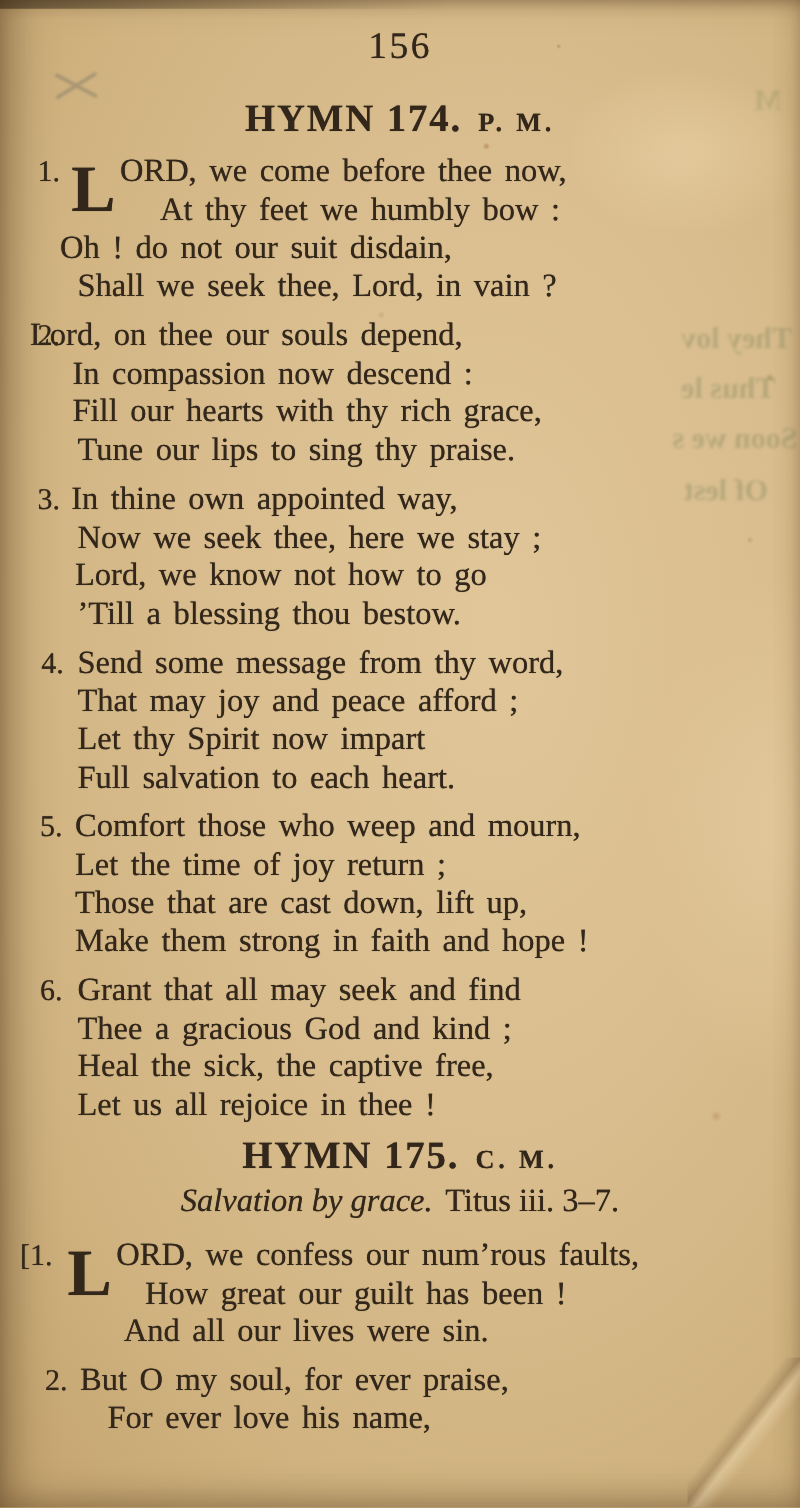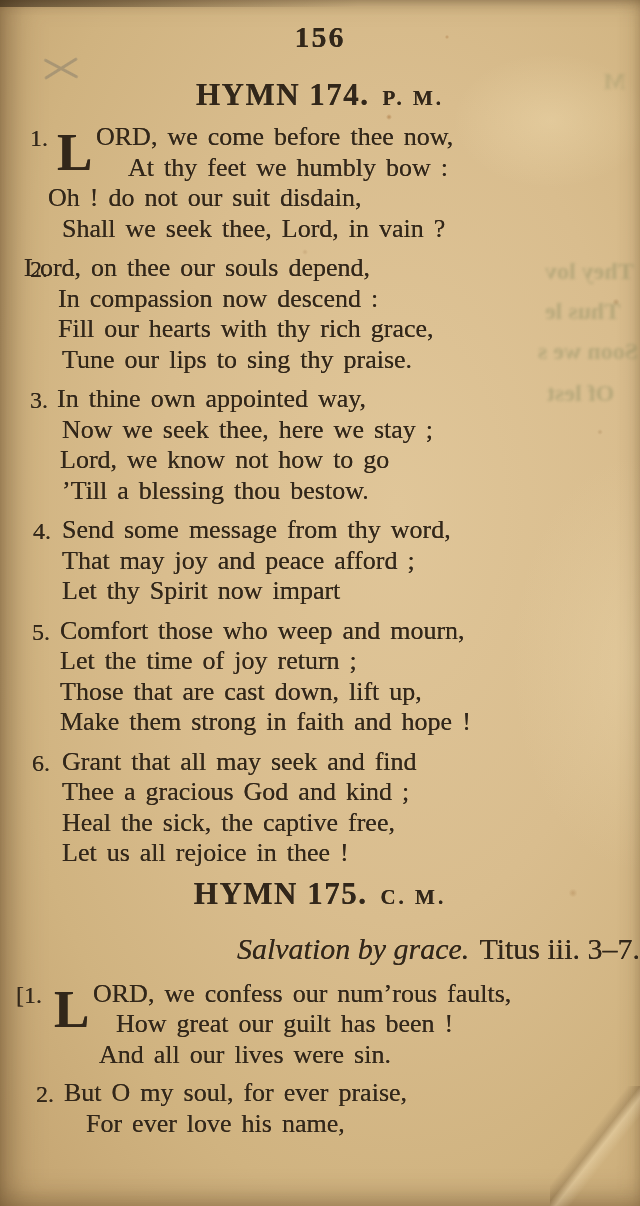--- a/index.html
+++ b/index.html
@@ -21,27 +21,27 @@
       radial-gradient(ellipse at 62% 42%, #e0c699 0%, #d9bd8e 42%, #d0b380 72%, #c3a370 100%);
     box-shadow:
       inset 22px 0 34px -14px rgba(90,63,33,.5),
       inset -8px 0 22px -10px rgba(120,92,55,.35),
       inset 0 -16px 30px -12px rgba(90,63,33,.4),
       inset 0 8px 14px -8px rgba(60,40,20,.45);
   }
   
   .ink{ text-shadow:0 0 .6px rgba(50,39,26,.85); }
   
-  .page-number{ padding-top:20px; text-align:center; font-size:30px; font-weight:bold; letter-spacing:2px; }
+  .page-number{ padding-top:20px; text-align:center; font-size:30px; font-weight:normal; letter-spacing:2px; }
   .hymn-heading{ text-align:center; }
   .hh-174{ margin-top:23px; }
   .hh-175{ margin-top:7px; }
   .htitle{ font-size:31px; font-weight:bold; letter-spacing:1.5px; }
   .hmeter{ font-size:21px; font-weight:bold; letter-spacing:3px; margin-left:13px; }
-  .subtitle{ margin-top:20px; text-align:right; font-size:30px; }
+  .subtitle{ margin-top:4px; text-align:center; font-size:26px; }
   .subtitle .it{ font-style:italic; }
   .subtitle .ref{ margin-left:10px; }
   
   .verse{ position:relative; font-size:26px; line-height:30.5px; word-spacing:3.5px; }
   .verse{ margin-top:9px; }
   .v175-1{ margin-top:13px; }
   .v175-2{ margin-top:8px; }
   .vnum{ position:absolute; top:1px; font-size:24px; }
   .dropcap{ position:absolute; top:4px; font-size:53px; line-height:1; font-weight:bold; }
   .vline{ white-space:nowrap; }
@@ -115,20 +115,21 @@
       <div class="vline" style="padding-left:62px">Now we seek thee, here we stay ;</div>
       <div class="vline" style="padding-left:60px">Lord, we know not how to go</div>
       <div class="vline" style="padding-left:62px">’Till a blessing thou bestow.</div>
     </div>
 
     <div class="verse ink">
       <span class="vnum" style="left:33px">4.</span>
       <div class="vline" style="padding-left:62px">Send some message from thy word,</div>
       <div class="vline" style="padding-left:62px">That may joy and peace afford ;</div>
       <div class="vline" style="padding-left:62px">Let thy Spirit now impart</div>
+      <div class="vline" style="padding-left:62px">Full salvation to each heart.</div>
     </div>
 
     <div class="verse ink">
       <span class="vnum" style="left:32px">5.</span>
       <div class="vline" style="padding-left:60px">Comfort those who weep and mourn,</div>
       <div class="vline" style="padding-left:60px">Let the time of joy return ;</div>
       <div class="vline" style="padding-left:60px">Those that are cast down, lift up,</div>
       <div class="vline" style="padding-left:60px">Make them strong in faith and hope !</div>
     </div>
 

